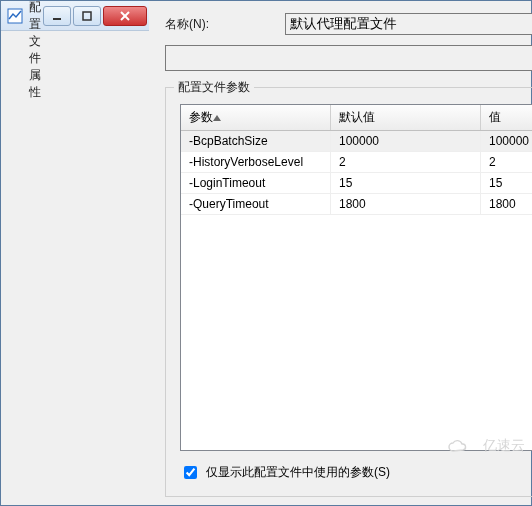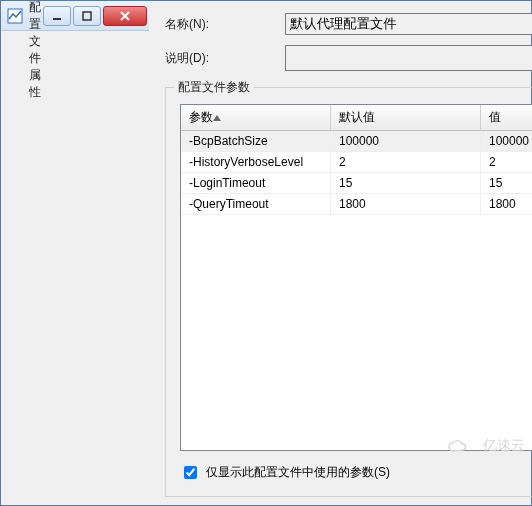--- a/index.html
+++ b/index.html
@@ -222,21 +222,20 @@
   </div>
 
   <div class="content">
 
     <div class="form-row">
       <div class="form-label">名称(N):</div>
       <input class="form-field readonly" type="text" readonly="" value="默认代理配置文件" style="">
     </div>
 
     <div class="form-row">
-      <div class="form-label">说明(D):</div>
       <input class="form-field readonly desc" type="text" readonly="" value="" style="">
     </div>
 
     <div class="group">
       <div class="group-title">配置文件参数</div>
 
       <div class="table">
         <div class="thead">
           <div class="th col-param">
             <span>参数</span>

